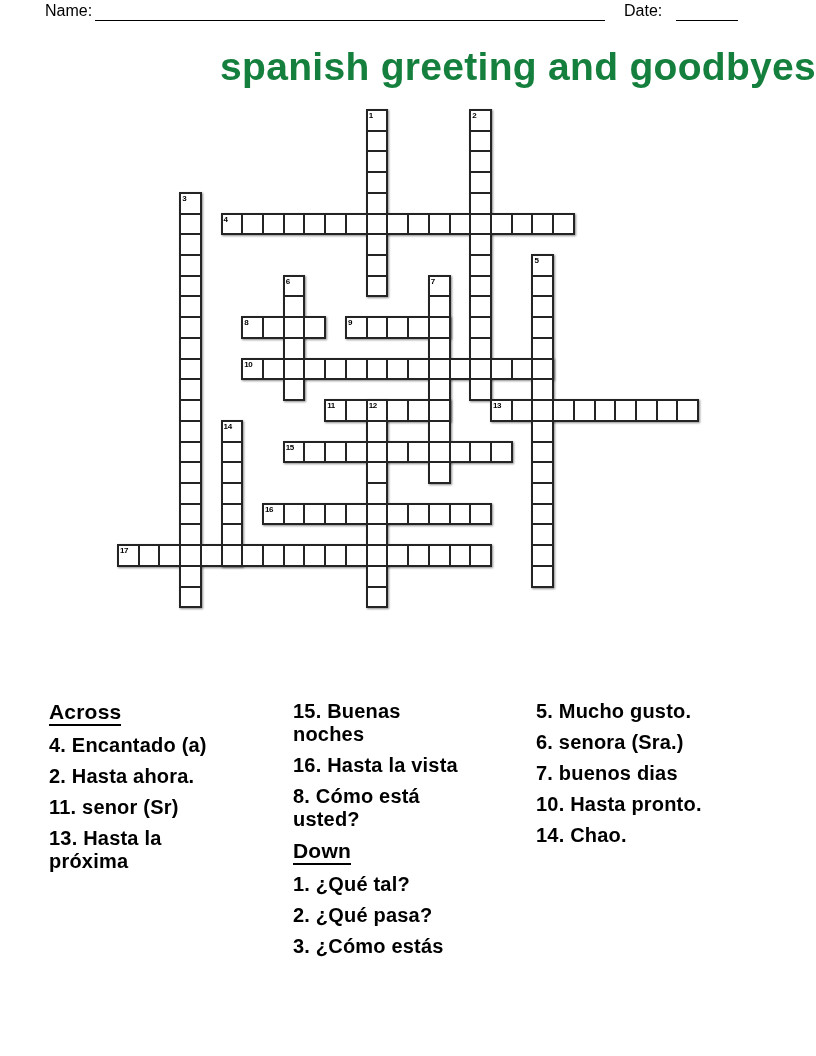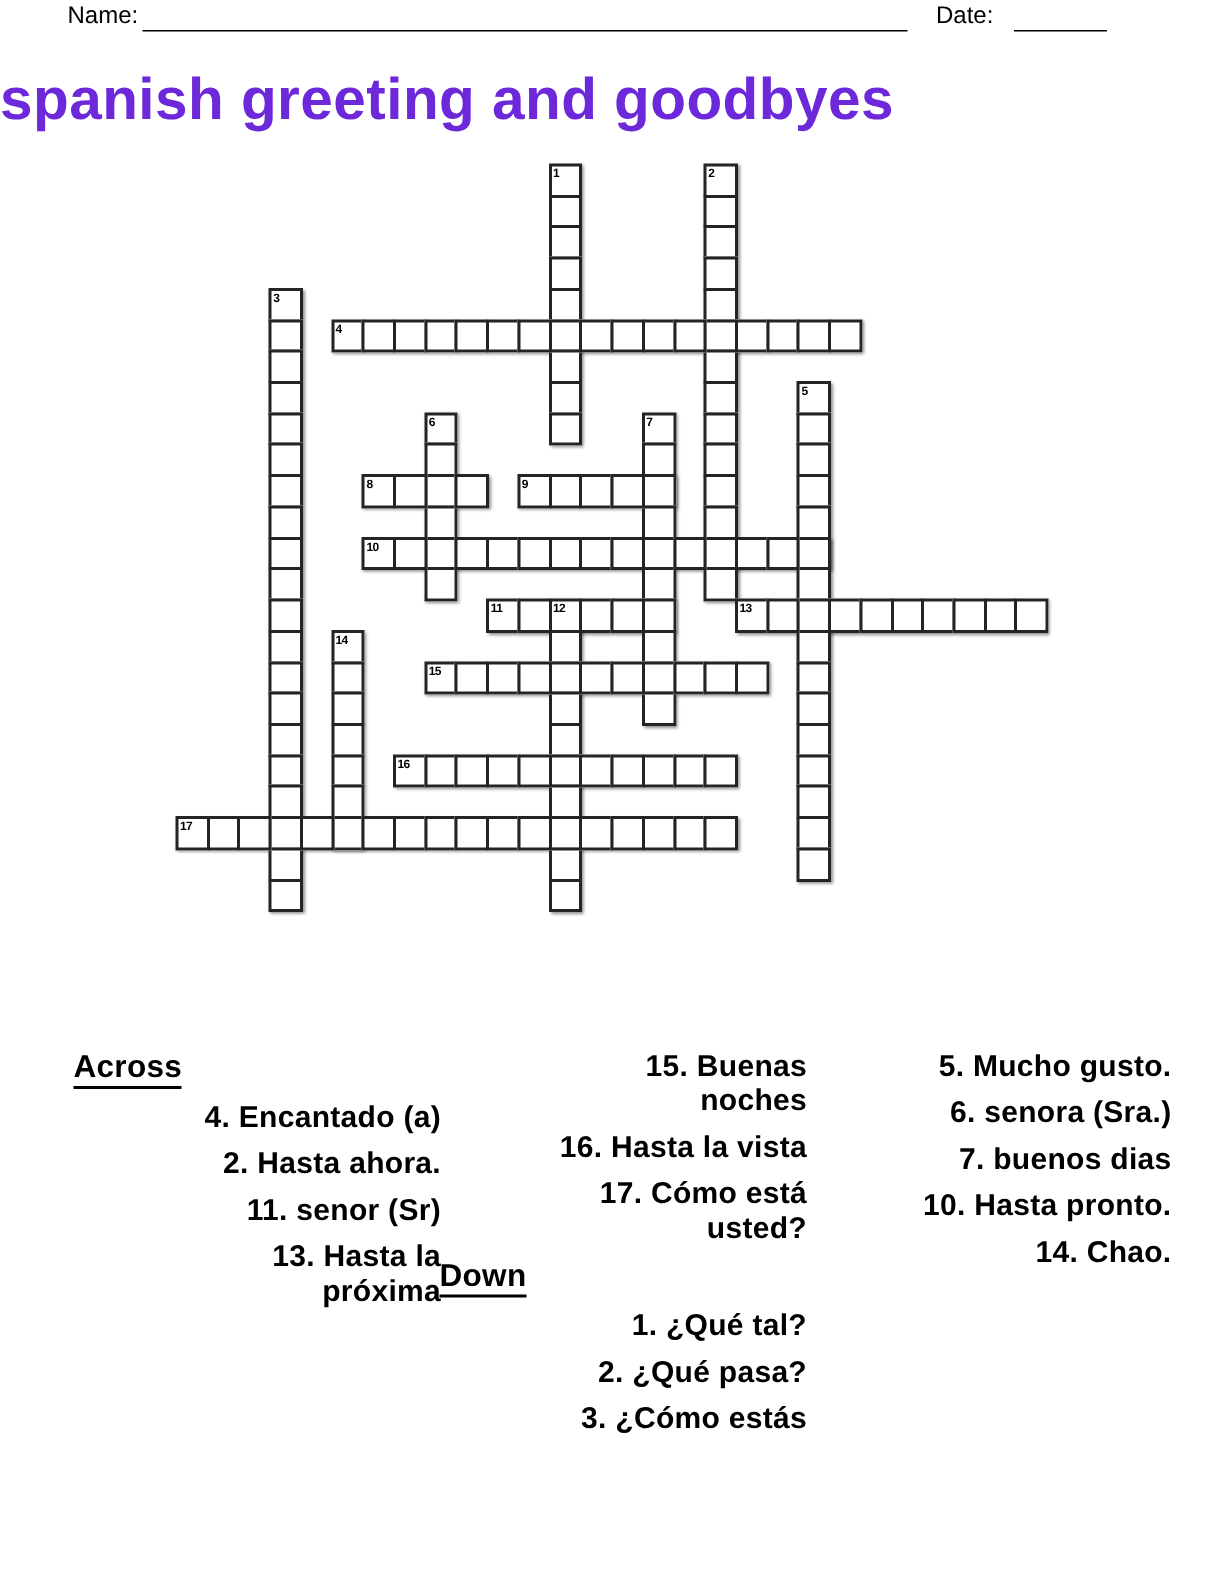--- a/index.html
+++ b/index.html
@@ -20,23 +20,23 @@
   .name-label { left: 45px; }
   .date-label { left: 624px; }
   .blank { position: absolute; top: 19px; height: 1px; border-bottom: 1.6px solid #000; }
   .name-blank { left: 95px; width: 510px; }
   .date-blank { left: 676px; width: 62px; }
 
   
   .title {
     position: absolute;
     left: 0; top: 44px; width: 816px; margin: 0;
-    text-align: left;
+    text-align: right;
     font-size: 39px; font-weight: bold; letter-spacing: 0.3px;
-    line-height: 46px; color: #6d28d9;
+    line-height: 46px; color: #15803d;
   }
 
   
   .grid { position: absolute; left: 118px; top: 110px; width: 582px; height: 499px; }
   .word-rect {
     position: absolute; z-index: 0;
     box-shadow: 1px 1px 2px rgba(0,0,0,0.45);
     background: transparent;
   }
   .cell {
@@ -54,21 +54,21 @@
   
   .clues { position: absolute; left: 0; top: 700px; width: 816px; }
   .clue-col {
     position: absolute; top: 0; width: 245px;
     font-weight: bold; font-size: 20px; line-height: 23px;
     letter-spacing: 0.2px; color: #000;
   }
   .clue-col:nth-child(1) { left: 49px; }
   .clue-col:nth-child(2) { left: 293px; }
   .clue-col:nth-child(3) { left: 536px; }
-  .clue-item { margin-bottom: 8px; text-align: right; }
+  .clue-item { margin-bottom: 8px; }
   .clue-heading { font-size: 21px; margin-bottom: 8px; }
   .clue-heading span { display: inline-block; border-bottom: 2.5px solid #000; padding-bottom: 1px; }
 </style>
 </head>
 <body>
 
 <div class="page">
   <div>
     <span class="hdr-label name-label">Name:</span>
     <span class="blank name-blank"></span>
@@ -325,21 +325,21 @@
       </div>
     <div class="clue-col">
         <div class="clue-item">
           <div class="clue-line">15. Buenas</div>
           <div class="clue-line">noches</div>
         </div>
         <div class="clue-item">
           <div class="clue-line">16. Hasta la vista</div>
         </div>
         <div class="clue-item">
-          <div class="clue-line">17. Cómo está</div>
+          <div class="clue-line">8. Cómo está</div>
           <div class="clue-line">usted?</div>
         </div>
         <div class="clue-heading"><span>Down</span></div>
         <div class="clue-item">
           <div class="clue-line">1. ¿Qué tal?</div>
         </div>
         <div class="clue-item">
           <div class="clue-line">2. ¿Qué pasa?</div>
         </div>
         <div class="clue-item">

